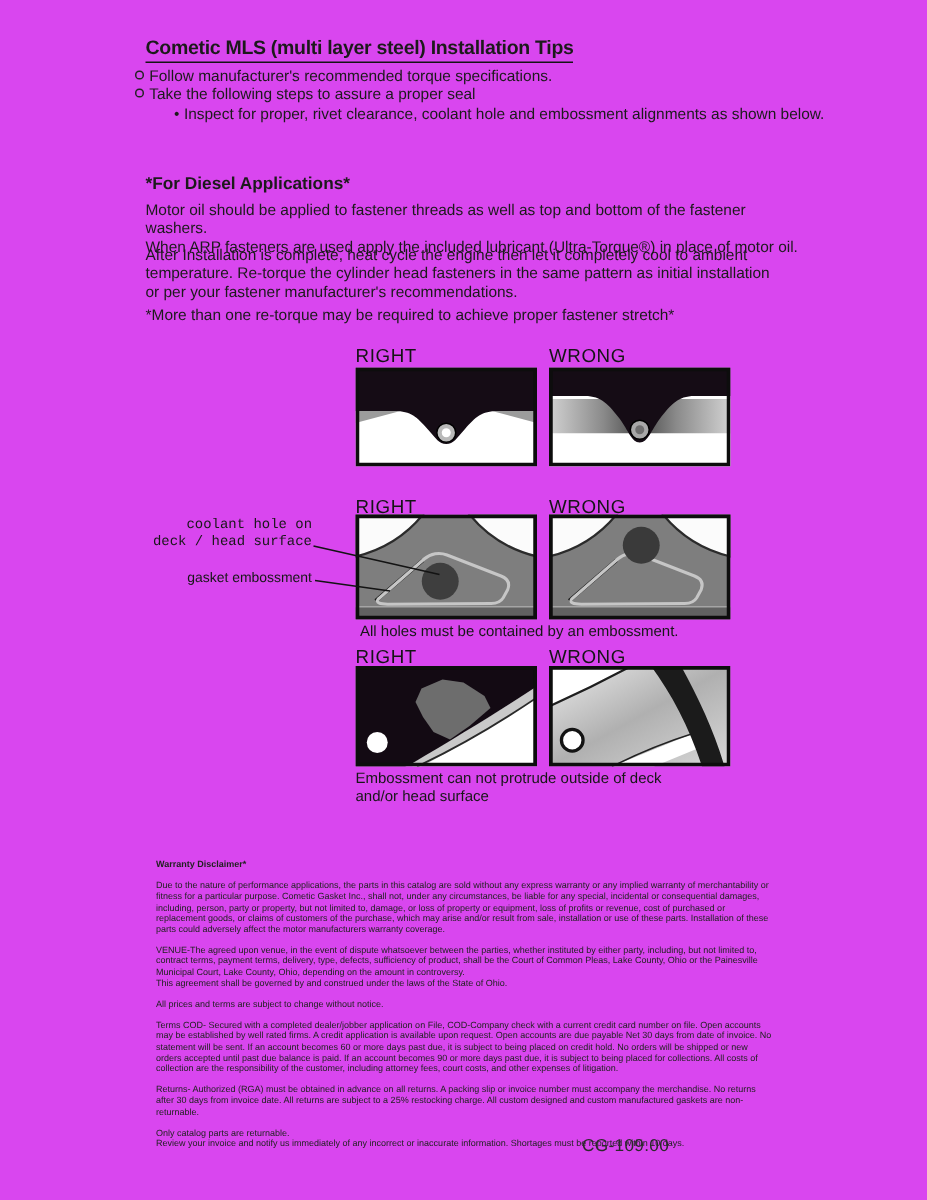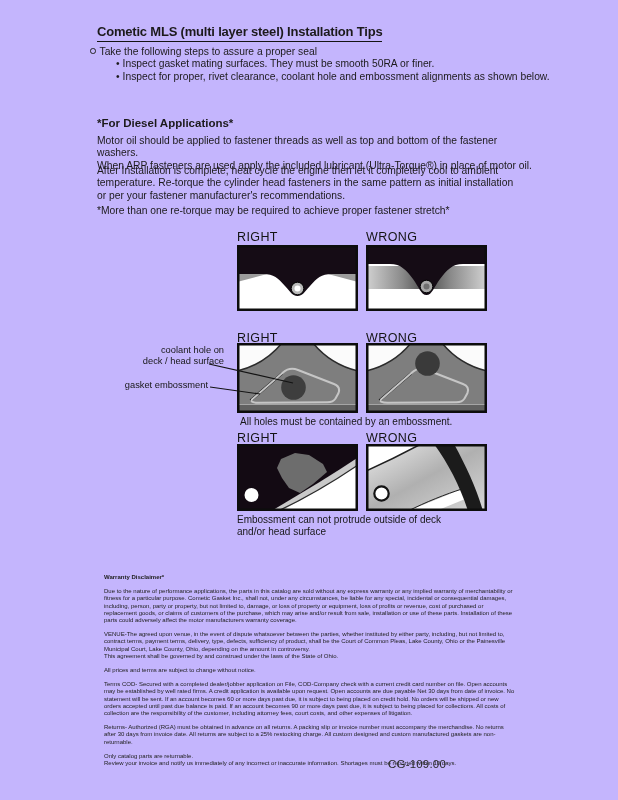--- a/index.html
+++ b/index.html
@@ -1,17 +1,17 @@
 <!DOCTYPE html>
 <html><head>
 <meta charset="utf-8">
 <style>
   html,body{margin:0;padding:0;background:#e8e8e8;}
   .page{
-    position:relative;width:618px;height:800px;background:#c4b5fd;
+    position:relative;width:618px;height:800px;background:#d946ef;
     font-family:"Liberation Sans","DejaVu Sans",sans-serif;color:#1c1a1b;
     overflow:hidden;margin:0 auto;
   }
   .abs{position:absolute;}
   .title{
     left:97px;top:24px;font-size:13px;font-weight:bold;letter-spacing:-0.2px;
     border-bottom:1.5px solid #141414;padding-bottom:2px;white-space:nowrap;
   }
   .bullets{left:90px;top:46px;font-size:10.3px;line-height:12.3px;white-space:nowrap;}
   .b::before{
@@ -36,22 +36,22 @@
   .footer{left:388px;top:758px;font-size:11.5px;color:#2a2a2a;letter-spacing:0.2px;}
 </style>
 </head>
 <body>
 
 <div class="page">
 
   <div class="abs title">Cometic MLS (multi layer steel) Installation Tips</div>
 
   <div class="abs bullets">
+    <div class="b">Follow manufacturer's recommended torque specifications.</div>
     <div class="b">Take the following steps to assure a proper seal</div>
-    <div class="sb">Inspect gasket mating surfaces.  They must be smooth 50RA or finer.</div>
     <div class="sb">Inspect for proper, rivet clearance, coolant hole and embossment alignments as shown below.</div>
   </div>
 
   <div class="abs h2">*For Diesel Applications*</div>
   <div class="abs para p1">Motor oil should be applied to fastener threads as well as top and bottom of the fastener washers.
 When ARP fasteners are used apply the included lubricant (Ultra-Torque®) in place of motor oil.</div>
   <div class="abs para p2">After Installation is complete, heat cycle the engine then let it completely cool to ambient
 temperature. Re-torque the cylinder head fasteners in the same pattern as initial installation
 or per your fastener manufacturer's recommendations.</div>
   <div class="abs para p3">*More than one re-torque may be required to achieve proper fastener stretch*</div>
@@ -87,21 +87,21 @@
       <path d="M0,0 H121 V19 H97 C86,19 81,25 74,34 C68,42 66,50 60.5,50 C55,50 53,42 47,34 C40,25 35,19 24,19 H0 Z" fill="#150c15"></path>
       <circle cx="60.5" cy="41.5" r="6.3" fill="#a8a8a8" stroke="#000" stroke-width="1"></circle>
       <circle cx="60.5" cy="41.5" r="3" fill="#6f6f6f"></circle>
       <rect x="1.25" y="1.25" width="118.5" height="63.5" fill="none" stroke="#0d0d0d" stroke-width="2.5"></rect>
     </svg>
   </div>
 
   <div class="abs dlabel" style="left:237px;top:331px;">RIGHT</div>
   <div class="abs dlabel" style="left:366px;top:331px;">WRONG</div>
 
-  <div class="abs sidelabel" style="left:96px;top:345px;width:128px;">coolant hole on
+  <div class="abs sidelabel" style="left:80px;top:345px;width:128px;font-family:Liberation Mono, monospace;">coolant hole on
 deck / head surface</div>
   <div class="abs sidelabel" style="left:80px;top:380px;width:128px;">gasket embossment</div>
 
   <div class="abs diag" style="left:237px;top:343px;">
     <svg width="121" height="70" viewBox="0 0 121 70">
       <rect x="0" y="0" width="121" height="70" fill="#7e7e7e"></rect>
       <rect x="0" y="61.5" width="121" height="8.5" fill="#616161"></rect>
       <line x1="0" y1="61.5" x2="121" y2="61.5" stroke="#a5a5a5" stroke-width="1"></line>
       <path d="M0,0 H45 C36,11 21,23 0,28 Z" fill="#fbfbfb" stroke="#2b2b2b" stroke-width="1.5"></path>
       <path d="M121,0 H76 C85,11 100,23 121,28 Z" fill="#fbfbfb" stroke="#2b2b2b" stroke-width="1.5"></path>

